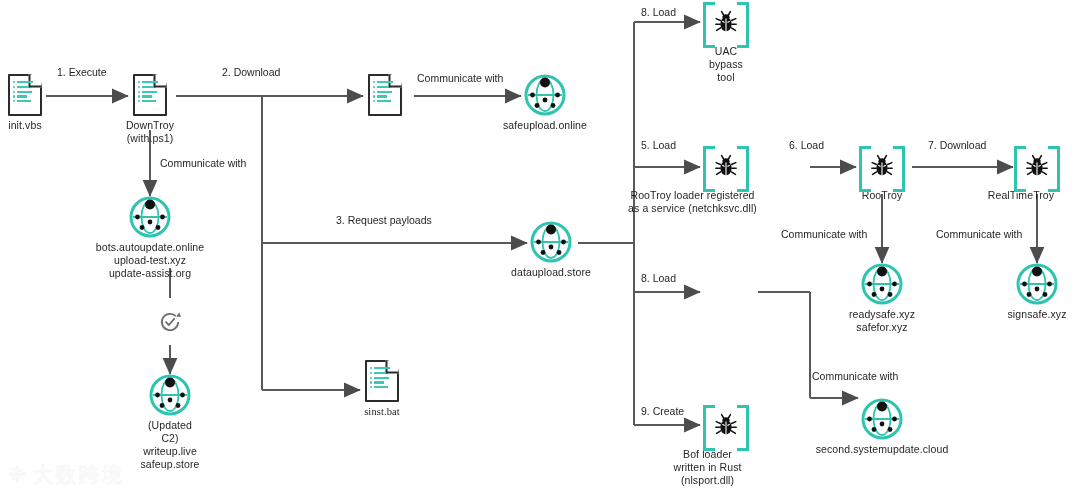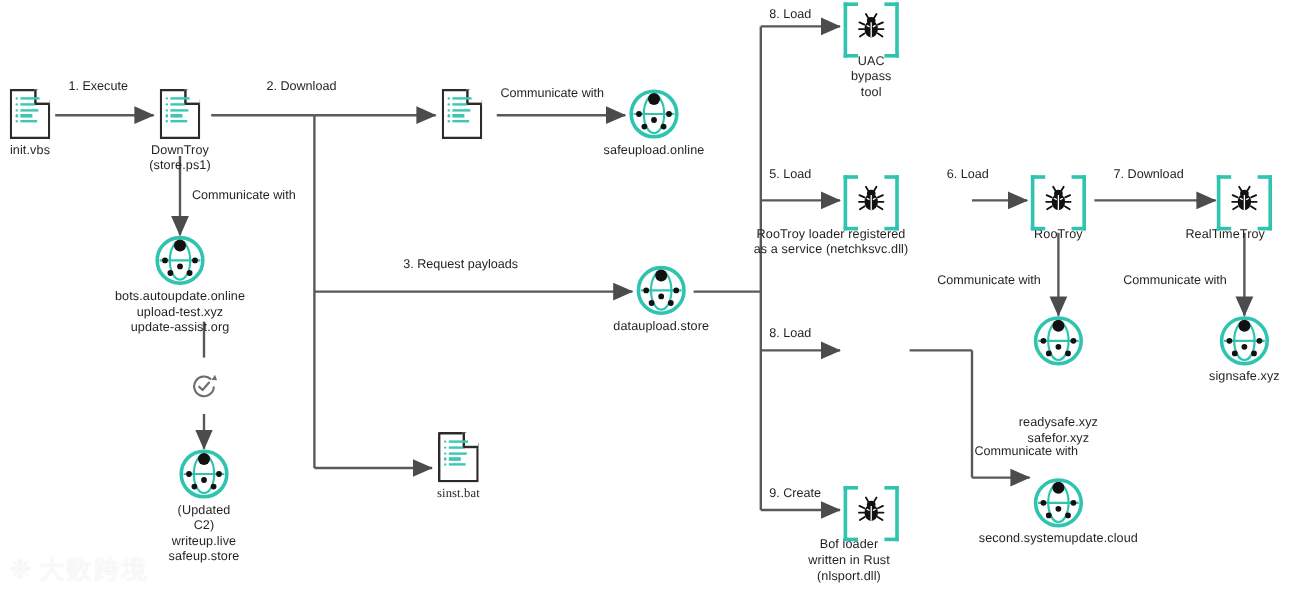--- a/index.html
+++ b/index.html
@@ -168,21 +168,21 @@
             <span class="dot"></span>
             <span class="bar" style="width:10px"></span>
           </div>
         <div class="ln">
             <span class="dot"></span>
             <span class="bar" style="width:14px"></span>
           </div>
       </div>
     </div>
     <div class="cap">DownTroy
-(store.ps1)</div>
+(with.ps1)</div>
   </div>
 
   <div class="node" style="left:365px;top:74px;width:40px;">
     <div class="ico-file">
       <div class="sheet"></div>
         <div class="fold"></div>
       <div class="lines">
         <div class="ln">
             <span class="dot"></span>
             <span class="bar" style="width:16px"></span>
@@ -302,21 +302,21 @@
       <circle cx="21" cy="8.5" r="5" fill="#111"></circle>
       <circle cx="8.5" cy="21" r="2.4" fill="#111"></circle>
       <circle cx="33.5" cy="21" r="2.4" fill="#111"></circle>
       <circle cx="13" cy="31.5" r="2.4" fill="#111"></circle>
       <circle cx="29" cy="31.5" r="2.4" fill="#111"></circle>
       <circle cx="21" cy="26" r="2.4" fill="#111"></circle>
     </svg>
     <div class="cap">dataupload.store</div>
   </div>
 
-  <div class="node" style="left:860px;top:263px;width:44px;gap:38px;">
+  <div class="node" style="left:860px;top:263px;width:44px;">
     <svg class="ico-globe" viewBox="0 0 42 42">
       <circle cx="21" cy="21" r="19" fill="none" stroke="#2ec4b0" stroke-width="3"></circle>
       <ellipse cx="21" cy="21" rx="8.5" ry="16" fill="none" stroke="#2ec4b0" stroke-width="1.8"></ellipse>
       <line x1="4" y1="21" x2="38" y2="21" stroke="#2ec4b0" stroke-width="1.8"></line>
       <circle cx="21" cy="8.5" r="5" fill="#111"></circle>
       <circle cx="8.5" cy="21" r="2.4" fill="#111"></circle>
       <circle cx="33.5" cy="21" r="2.4" fill="#111"></circle>
       <circle cx="13" cy="31.5" r="2.4" fill="#111"></circle>
       <circle cx="29" cy="31.5" r="2.4" fill="#111"></circle>
       <circle cx="21" cy="26" r="2.4" fill="#111"></circle>

